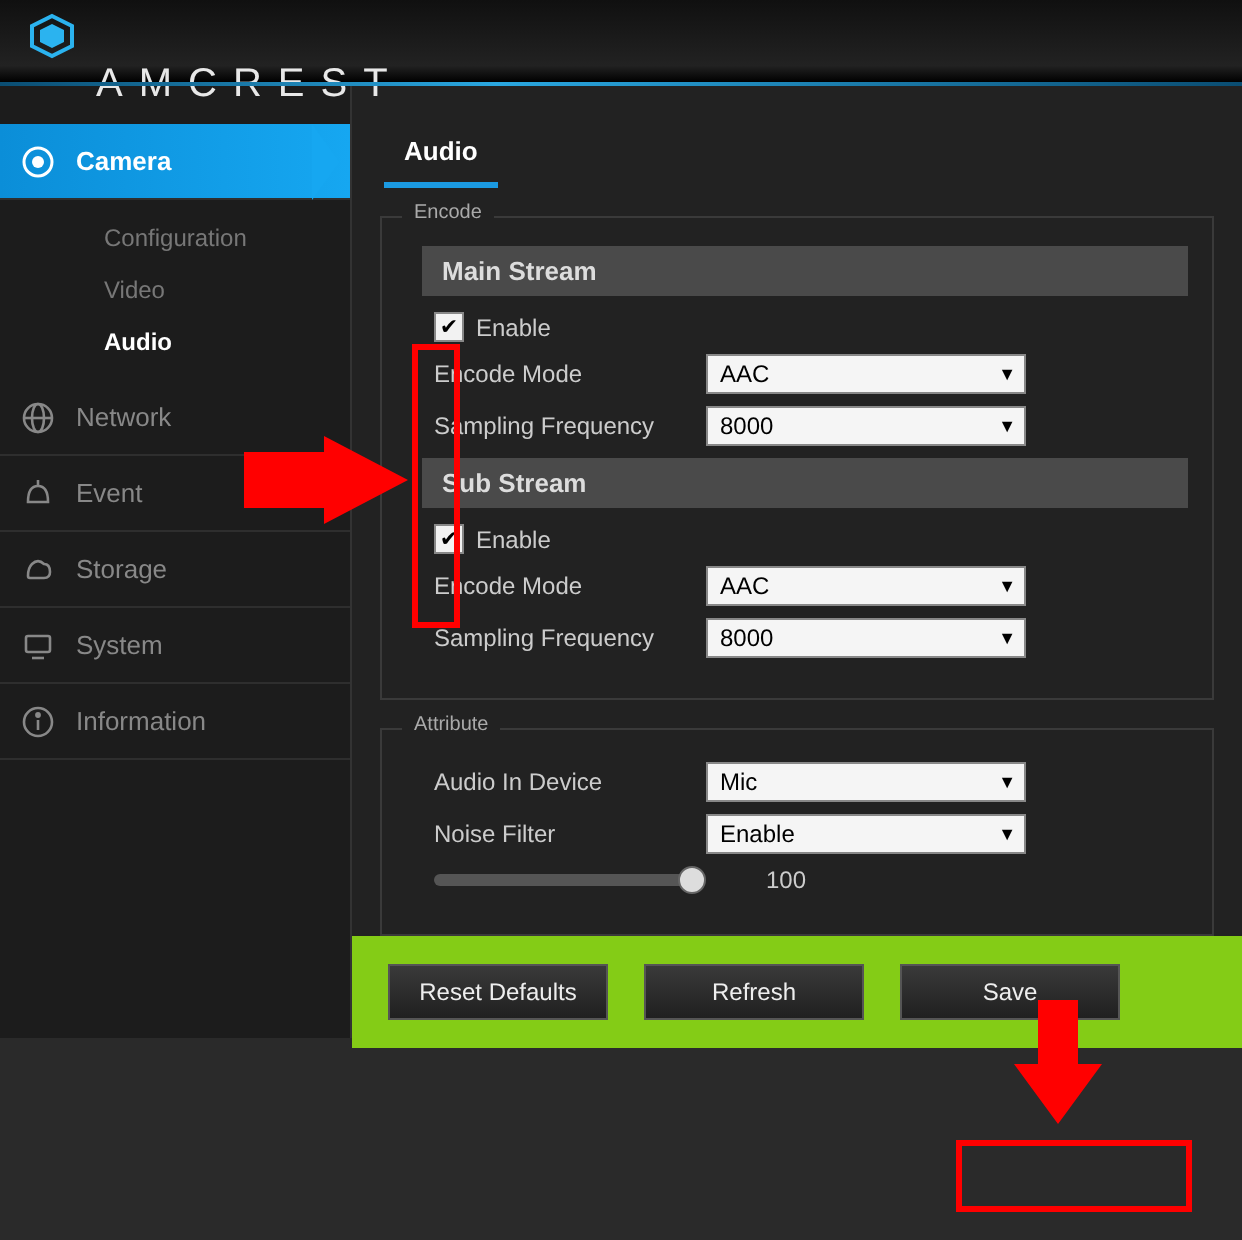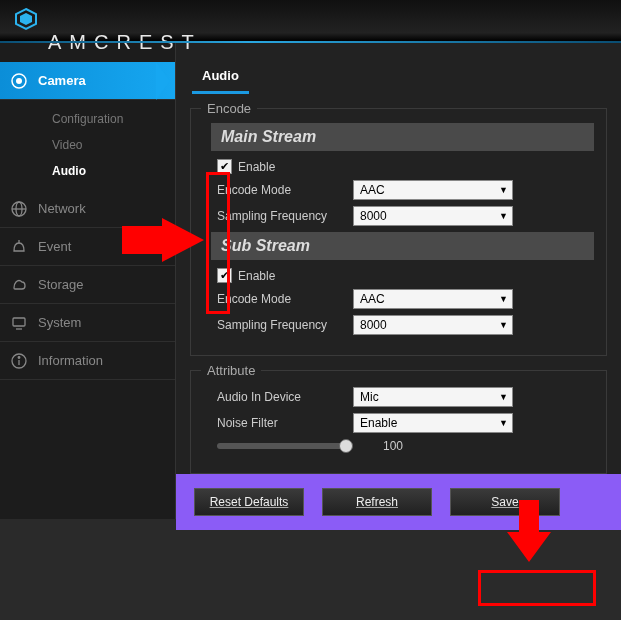--- a/index.html
+++ b/index.html
@@ -14,32 +14,32 @@
   .nav-item.active{background:linear-gradient(90deg,#0b8ed8,#16a7f1);color:#fff;font-weight:bold;position:relative;}
   .nav-item.active::after{content:"";position:absolute;right:-14px;top:0;border:19px solid transparent;border-left:14px solid #16a7f1;}
   .nav-sub{padding:6px 16px;}
   .sub-item{padding:6px 10px 6px 36px;font-size:12px;color:#777;cursor:pointer;}
   .sub-item.active{color:#fff;font-weight:bold;}
   .nav-icon{width:18px;height:18px;display:flex;align-items:center;justify-content:center;}
   .content{flex:1;background:#222;display:flex;flex-direction:column;}
   .tabs{padding:20px 0 0 16px;}
   .tab{display:inline-block;padding:6px 10px 8px;color:#fff;font-size:13px;font-weight:bold;border-bottom:3px solid #1b9ae2;cursor:pointer;}
   .panel{margin:14px 14px 0 14px;border:1px solid #3a3a3a;padding:10px 12px 14px;position:relative;}
-  .panel-legend{position:absolute;top:-8px;left:10px;background:#222;padding:0 6px;font-size:13px;color:#aaa;}
-  .section-header{background:#4a4a4a;color:#ddd;font-weight:bold;font-size:16px;padding:5px 10px;margin:4px 0 8px 8px;font-style:italic;}
+  .panel-legend{position:absolute;top:-8px;left:10px;background:#222;padding:0 6px;font-size:10px;color:#aaa;}
+  .section-header{background:#4a4a4a;color:#ddd;font-weight:bold;font-size:13px;padding:5px 10px;margin:4px 0 8px 8px;}
   .row{display:flex;align-items:center;margin:6px 0 6px 14px;gap:6px;font-size:12px;color:#ccc;}
   .row-label{width:130px;}
   .chk{width:15px;height:15px;background:#f2f2f2;border:1px solid #888;display:flex;align-items:center;justify-content:center;font-size:11px;color:#000;cursor:pointer;}
   .sel{width:160px;height:20px;background:#f5f5f5;border:1px solid #888;display:flex;align-items:center;justify-content:space-between;padding:0 4px 0 6px;font-size:12px;color:#000;cursor:pointer;}
   .sel .caret{font-size:9px;}
   .slider-wrap{display:flex;align-items:center;gap:8px;}
   .slider-track{width:130px;height:6px;background:#555;border-radius:3px;position:relative;cursor:pointer;}
   .slider-thumb{position:absolute;right:-6px;top:-4px;width:14px;height:14px;background:#ddd;border:1px solid #666;border-radius:50%;}
   .slider-val{font-size:12px;color:#ccc;margin-left:28px;}
-  .btnbar{background:#8b5cf6;padding:14px 18px;display:flex;gap:18px;margin-top:auto;text-decoration:underline;}
+  .btnbar{background:#84cc16;padding:14px 18px;display:flex;gap:18px;margin-top:auto;}
   .btn{width:110px;height:28px;background:linear-gradient(#3a3a3a,#202020);border:1px solid #555;color:#eee;font-size:12px;display:flex;align-items:center;justify-content:center;cursor:pointer;}
   
   .anno{position:absolute;pointer-events:none;}
   .redbox{border:3px solid #ff0000;}
 </style>
 </head>
 <body>
 
 <div class="topbar">
   <span class="logo-mark">

